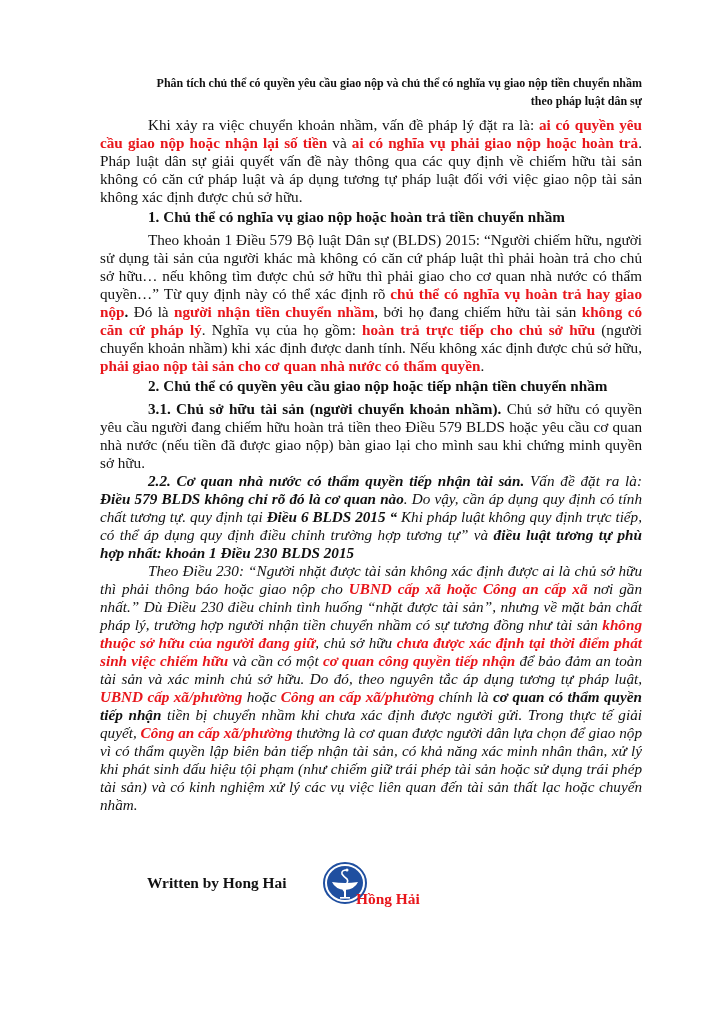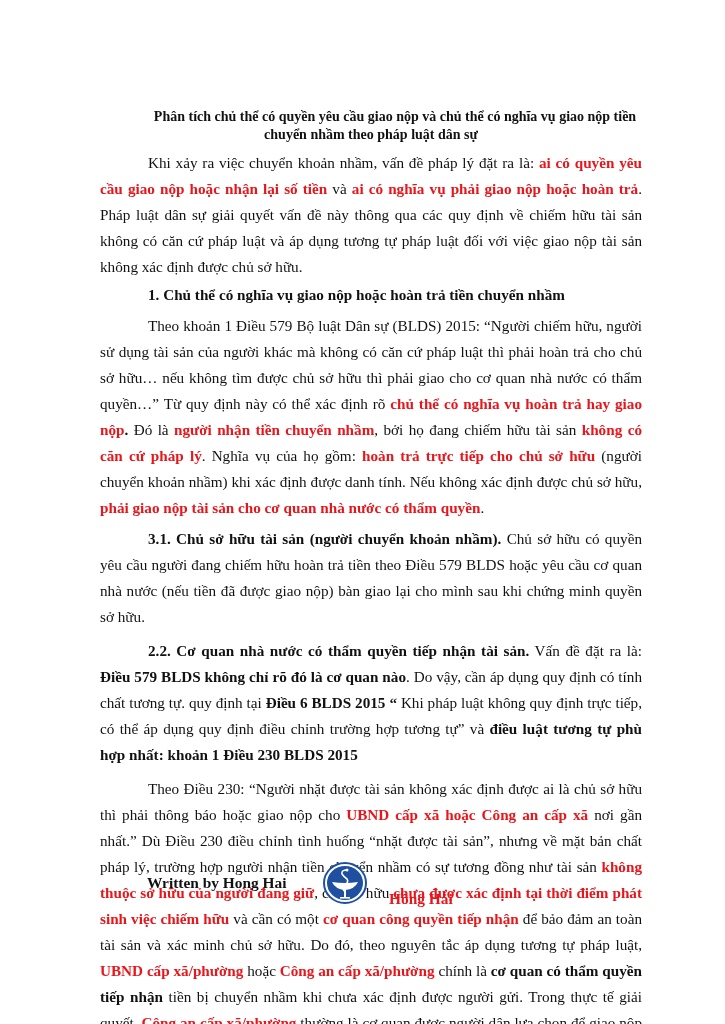--- a/index.html
+++ b/index.html
@@ -1,43 +1,44 @@
 <!DOCTYPE html>
 <html><head>
 <meta charset="utf-8">
 <style>
   html, body { margin: 0; padding: 0; background: #ffffff; }
   body { width: 725px; height: 1024px; position: relative; overflow: hidden;
          font-family: "Liberation Serif", "DejaVu Serif", serif; color: #111; }
   .page { position: absolute; left: 100px; top: 74px; width: 542px; }
-  p { margin: 0; font-size: 15.2px; line-height: 26px; text-align: justify; }
+  p { margin: 0; font-size: 15.2px; line-height: 18px; text-align: justify; }
   .indent { text-indent: 48px; }
-  .title { font-weight: bold; font-size: 14px; line-height: 18.4px; text-align: center; margin-top: 34px; }
+  .title { font-weight: bold; font-size: 12px; line-height: 18.4px; text-align: right; }
   .h2 { font-weight: bold; margin-top: 2px; text-indent: 48px; text-align: left; }
   .gap { margin-top: 5px; }
-  .gap-lg { margin-top: 8px; }
+  .gap-lg { margin-top: 0; font-style: italic; }
   .red { color: #e8161b; font-weight: bold; }
   .b { font-weight: bold; }
   .footer { position: absolute; left: 147px; top: 862px; width: 340px; height: 56px; }
   .written { position: absolute; left: 0; top: 12px; font-weight: bold; font-size: 15.4px; }
   .logo { position: absolute; left: 176px; top: 0; width: 44px; height: 42px; }
-  .brand { position: absolute; left: 242px; top: 28px; color: #e8161b; font-weight: bold; font-size: 15.4px; }
+  .brand { position: absolute; left: 209px; top: 28px; color: #e8161b; font-weight: bold; font-size: 15.4px; }
 </style>
 </head>
 <body>
 
 <div class="page">
   <p class="title indent">Phân tích chủ thể có quyền yêu cầu giao nộp và chủ thể có nghĩa vụ giao nộp tiền chuyển nhầm theo pháp luật dân sự</p>
 
   <p class="indent gap"><span>Khi xảy ra việc chuyển khoản nhầm, vấn đề pháp lý đặt ra là: </span><span class="red">ai có quyền yêu cầu giao nộp hoặc nhận lại số tiền</span><span> và </span><span class="red">ai có nghĩa vụ phải giao nộp hoặc hoàn trả</span><span>. Pháp luật dân sự giải quyết vấn đề này thông qua các quy định về chiếm hữu tài sản không có căn cứ pháp luật và áp dụng tương tự pháp luật đối với việc giao nộp tài sản không xác định được chủ sở hữu.</span></p>
 
   <p class="h2">1. Chủ thể có nghĩa vụ giao nộp hoặc hoàn trả tiền chuyển nhầm</p>
 
   <p class="indent gap"><span>Theo khoản 1 Điều 579 Bộ luật Dân sự (BLDS) 2015: “Người chiếm hữu, người sử dụng tài sản của người khác mà không có căn cứ pháp luật thì phải hoàn trả cho chủ sở hữu… nếu không tìm được chủ sở hữu thì phải giao cho cơ quan nhà nước có thẩm quyền…” Từ quy định này có thể xác định rõ </span><span class="red">chủ thể có nghĩa vụ hoàn trả hay giao nộp</span><span class="b">.</span><span> Đó là </span><span class="red">người nhận tiền chuyển nhầm</span><span>, bởi họ đang chiếm hữu tài sản </span><span class="red">không có căn cứ pháp lý</span><span>. Nghĩa vụ của họ gồm: </span><span class="red">hoàn trả trực tiếp cho chủ sở hữu</span><span> (người chuyển khoản nhầm) khi xác định được danh tính. Nếu không xác định được chủ sở hữu, </span><span class="red">phải giao nộp tài sản cho cơ quan nhà nước có thẩm quyền</span><span>.</span></p>
 
+  <p class="h2">2. Chủ thể có quyền yêu cầu giao nộp hoặc tiếp nhận tiền chuyển nhầm</p>
 
   <p class="indent gap"><span class="b">3.1. Chủ sở hữu tài sản (người chuyển khoản nhầm).</span><span> Chủ sở hữu có quyền yêu cầu người đang chiếm hữu hoàn trả tiền theo Điều 579 BLDS hoặc yêu cầu cơ quan nhà nước (nếu tiền đã được giao nộp) bàn giao lại cho mình sau khi chứng minh quyền sở hữu.</span></p>
 
   <p class="indent gap-lg"><span class="b">2.2. Cơ quan nhà nước có thẩm quyền tiếp nhận tài sản.</span><span> Vấn đề đặt ra là: </span><span class="b">Điều 579 BLDS không chỉ rõ đó là cơ quan nào</span><span>. Do vậy, cần áp dụng quy định có tính chất tương tự. quy định tại </span><span class="b">Điều 6 BLDS 2015</span><span class="b"> “</span><span> Khi pháp luật không quy định trực tiếp, có thể áp dụng quy định điều chỉnh trường hợp tương tự” và </span><span class="b">điều luật tương tự phù hợp nhất: khoản 1 Điều 230 BLDS 2015</span></p>
 
   <p class="indent gap-lg"><span>Theo Điều 230: “Người nhặt được tài sản không xác định được ai là chủ sở hữu thì phải thông báo hoặc giao nộp cho </span><span class="red">UBND cấp xã hoặc Công an cấp xã</span><span> nơi gần nhất.” Dù Điều 230 điều chỉnh tình huống “nhặt được tài sản”, nhưng về mặt bản chất pháp lý, trường hợp người nhận tiền chuyển nhầm có sự tương đồng như tài sản </span><span class="red">không thuộc sở hữu của người đang giữ</span><span>, chủ sở hữu </span><span class="red">chưa được xác định tại thời điểm phát sinh việc chiếm hữu</span><span> và cần có một </span><span class="red">cơ quan công quyền tiếp nhận</span><span> để bảo đảm an toàn tài sản và xác minh chủ sở hữu. Do đó, theo nguyên tắc áp dụng tương tự pháp luật, </span><span class="red">UBND cấp xã/phường</span><span> hoặc </span><span class="red">Công an cấp xã/phường</span><span> chính là </span><span class="b">cơ quan có thẩm quyền tiếp nhận</span><span> tiền bị chuyển nhầm khi chưa xác định được người gửi. Trong thực tế giải quyết, </span><span class="red">Công an cấp xã/phường</span><span> thường là cơ quan được người dân lựa chọn để giao nộp vì có thẩm quyền lập biên bản tiếp nhận tài sản, có khả năng xác minh nhân thân, xử lý khi phát sinh dấu hiệu tội phạm (như chiếm giữ trái phép tài sản hoặc sử dụng trái phép tài sản) và có kinh nghiệm xử lý các vụ việc liên quan đến tài sản thất lạc hoặc chuyển nhầm.</span></p>
 </div>
 
 <div class="footer">
   <span class="written">Written by Hong Hai</span>

